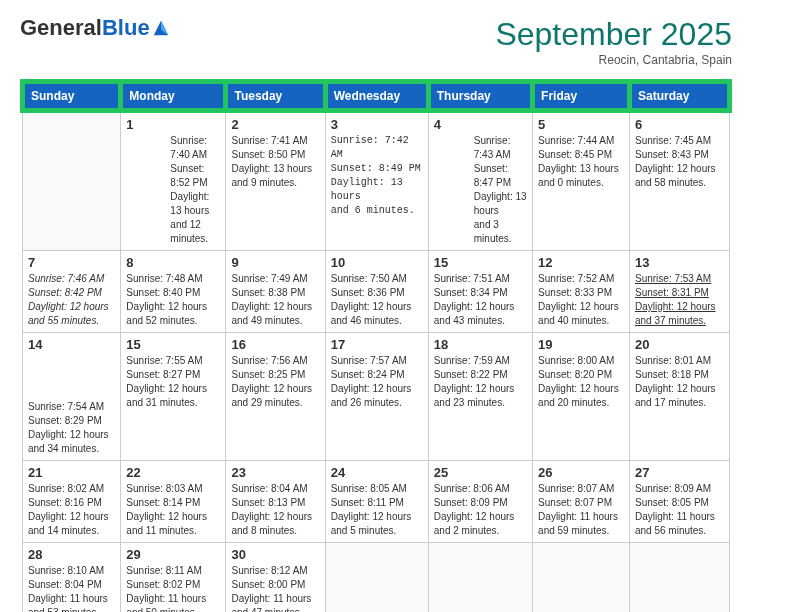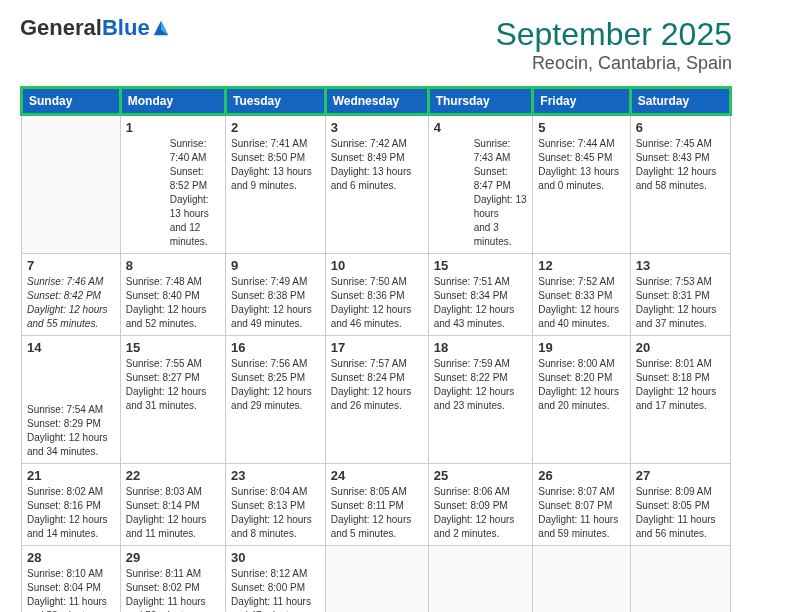--- a/index.html
+++ b/index.html
@@ -38,36 +38,36 @@
     }
     .title-block {
       text-align: right;
     }
     .month-title {
       font-size: 32px;
       font-weight: normal;
       color: #0f766e;
     }
     .location {
-      font-size: 18px;
+      font-size: 12px;
       color: #555;
     }
     .calendar {
       width: 100%;
       border-collapse: collapse;
       border: 1px solid #ccc;
     }
     .calendar th {
       background-color: #1565c0;
       color: #fff;
       font-size: 12px;
       font-weight: bold;
       padding: 5px 6px;
       text-align: left;
-      border: 3px solid #22c55e;
+      border: 5px solid #22c55e;
     }
     .calendar td {
       vertical-align: top;
       border: 1px solid #ccc;
       padding: 4px 5px;
       width: 108px;
       height: 80px;
       background: #fff;
     }
     .calendar td.empty {
@@ -134,21 +134,21 @@
           </td>
           <td>
             <span class="day-number">2</span>
             <div class="day-info" style="white-space: pre-line;">Sunrise: 7:41 AM
 Sunset: 8:50 PM
 Daylight: 13 hours
 and 9 minutes.</div>
           </td>
           <td>
             <span class="day-number">3</span>
-            <div class="day-info" style="white-space: pre-line;">Sunrise: 7:42 AM
+            <div class="day-info" style="white-space: pre-line; font-family: Liberation Mono, monospace;">Sunrise: 7:42 AM
 Sunset: 8:49 PM
 Daylight: 13 hours
 and 6 minutes.</div>
           </td>
           <td>
             <span class="day-number">4</span>
             <div class="day-info" style="white-space: pre-line; margin-left: 40px;">Sunrise: 7:43 AM
 Sunset: 8:47 PM
 Daylight: 13 hours
 and 3 minutes.</div>
@@ -206,21 +206,21 @@
           </td>
           <td>
             <span class="day-number">12</span>
             <div class="day-info" style="white-space: pre-line;">Sunrise: 7:52 AM
 Sunset: 8:33 PM
 Daylight: 12 hours
 and 40 minutes.</div>
           </td>
           <td>
             <span class="day-number">13</span>
-            <div class="day-info" style="white-space: pre-line;">Sunrise: 7:53 AM
+            <div class="day-info" style="white-space: pre-line; text-decoration: underline;">Sunrise: 7:53 AM
 Sunset: 8:31 PM
 Daylight: 12 hours
 and 37 minutes.</div>
           </td>
         </tr>
         <tr>
           <td>
             <span class="day-number">14</span>
             <div class="day-info" style="white-space: pre-line; margin-top: 48px;">Sunrise: 7:54 AM
 Sunset: 8:29 PM

